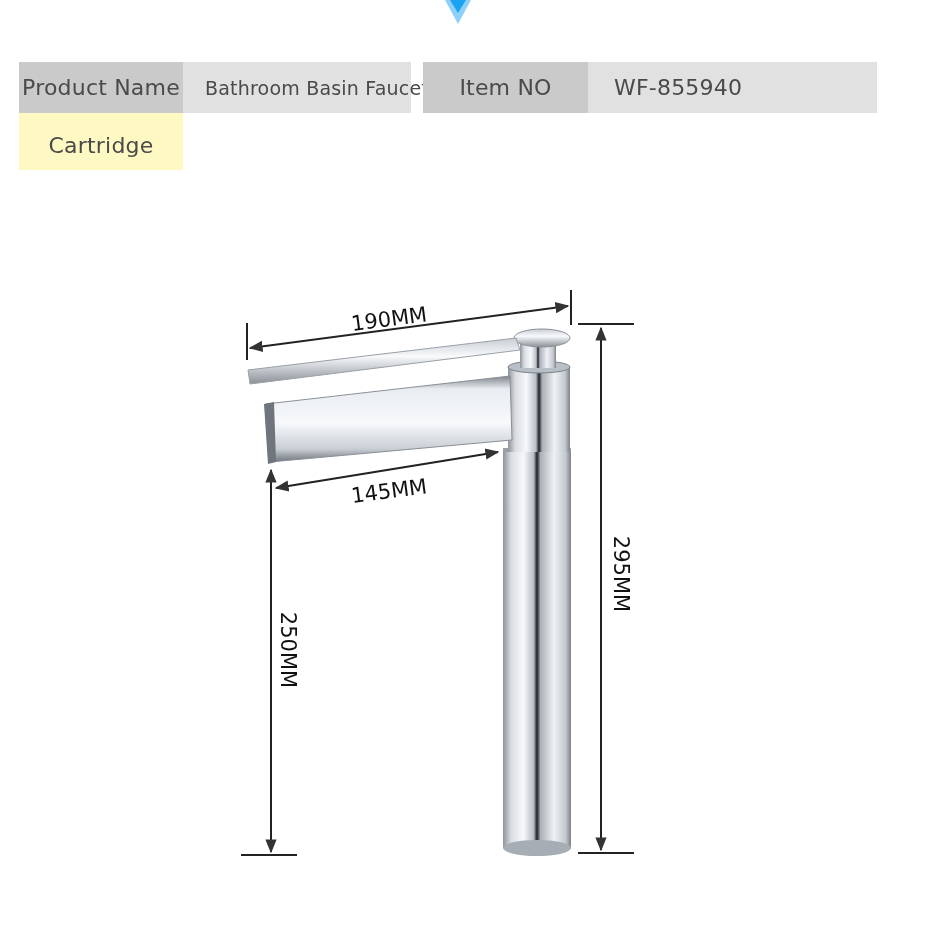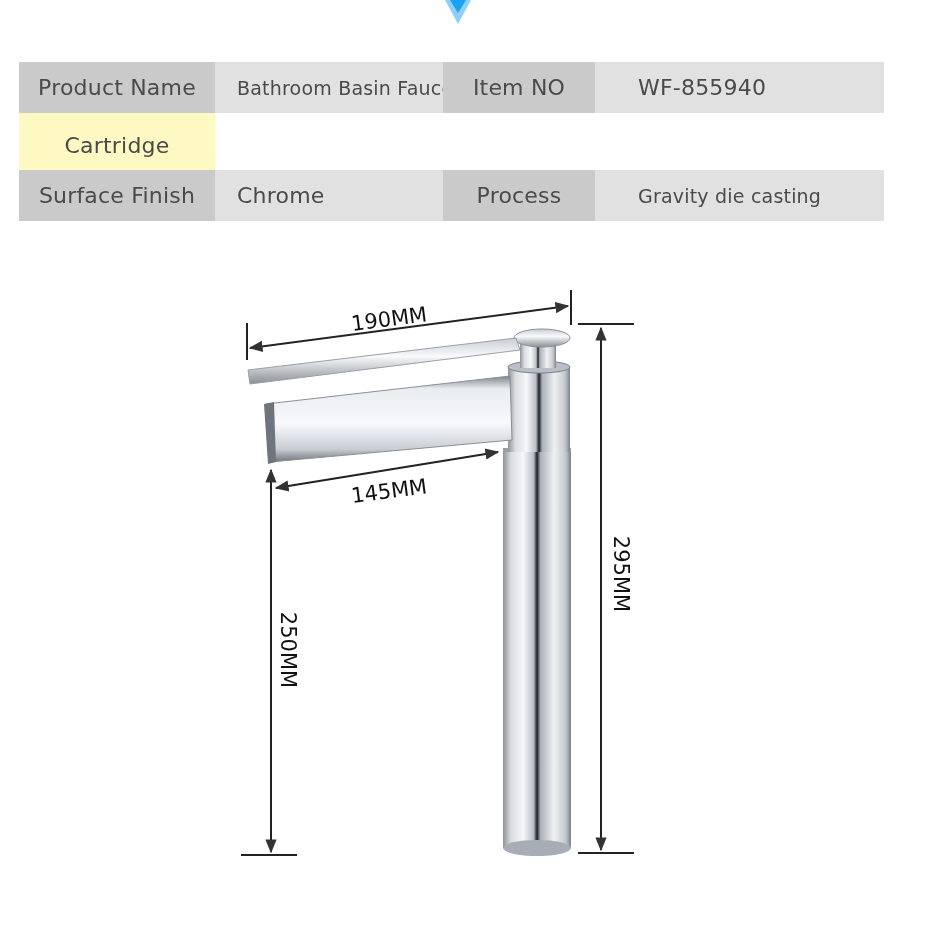--- a/index.html
+++ b/index.html
@@ -4,24 +4,24 @@
 <style>
   html, body { margin: 0; padding: 0; background: #ffffff; }
   body { width: 930px; height: 930px; position: relative; overflow: hidden;
          font-family: "DejaVu Sans", "Liberation Sans", sans-serif; color: #444; }
   .marker { position: absolute; left: 443px; top: 0; width: 30px; height: 24px; }
   .spec-table { position: absolute; left: 19px; top: 62px; width: 893px; }
   .row { display: flex; height: 51px; }
   .row.white { height: 57px; }
   .cell { display: flex; align-items: center; font-size: 22px; color: #4a4a4a;
           letter-spacing: 0.2px; box-sizing: border-box; white-space: nowrap; }
-  .c1 { width: 196px; justify-content: center; }
+  .c1 { width: 164px; justify-content: center; }
   .c2 { width: 228px; padding-left: 22px; }
-  .c3 { width: 152px; justify-content: center; }
-  .c4 { width: 289px; padding-left: 43px; }
+  .c3 { width: 165px; justify-content: center; margin-left: 12px; }
+  .c4 { width: 289px; padding-left: 26px; }
   .gray .c1, .gray .c3 { background: #cacaca; }
   .gray .c2, .gray .c4 { background: #e1e1e1; }
   .white .cell { background: #fef9c3; padding-top: 8px; }
   .small { font-size: 19px; }
   .diagram { position: absolute; left: 0; top: 240px; width: 930px; height: 690px; }
   .dim-text { font-family: "DejaVu Sans", "Liberation Sans", sans-serif; font-size: 21px; fill: #111; }
 </style>
 </head>
 <body>
 
@@ -32,26 +32,20 @@
 
 <div class="spec-table">
   <div class="row gray">
     <div class="cell c1">Product Name</div>
     <div class="cell c2 small">Bathroom Basin Faucet</div>
     <div class="cell c3">Item NO</div>
     <div class="cell c4">WF-855940</div>
   </div>
   <div class="row white">
     <div class="cell c1">Cartridge</div>
-  </div>
-  <div class="row gray">
-    <div class="cell c1">Surface Finish</div>
-    <div class="cell c2">Chrome</div>
-    <div class="cell c3">Process</div>
-    <div class="cell c4 small">Gravity die casting</div>
   </div>
 </div>
 
 <svg class="diagram" viewBox="0 240 930 690">
   <defs>
     <linearGradient id="chromeV" x1="0" y1="0" x2="1" y2="0">
       <stop offset="0" stop-color="#8e9399"></stop>
       <stop offset="0.12" stop-color="#d9dde2"></stop>
       <stop offset="0.3" stop-color="#f6f8fa"></stop>
       <stop offset="0.45" stop-color="#b9bfc6"></stop>

